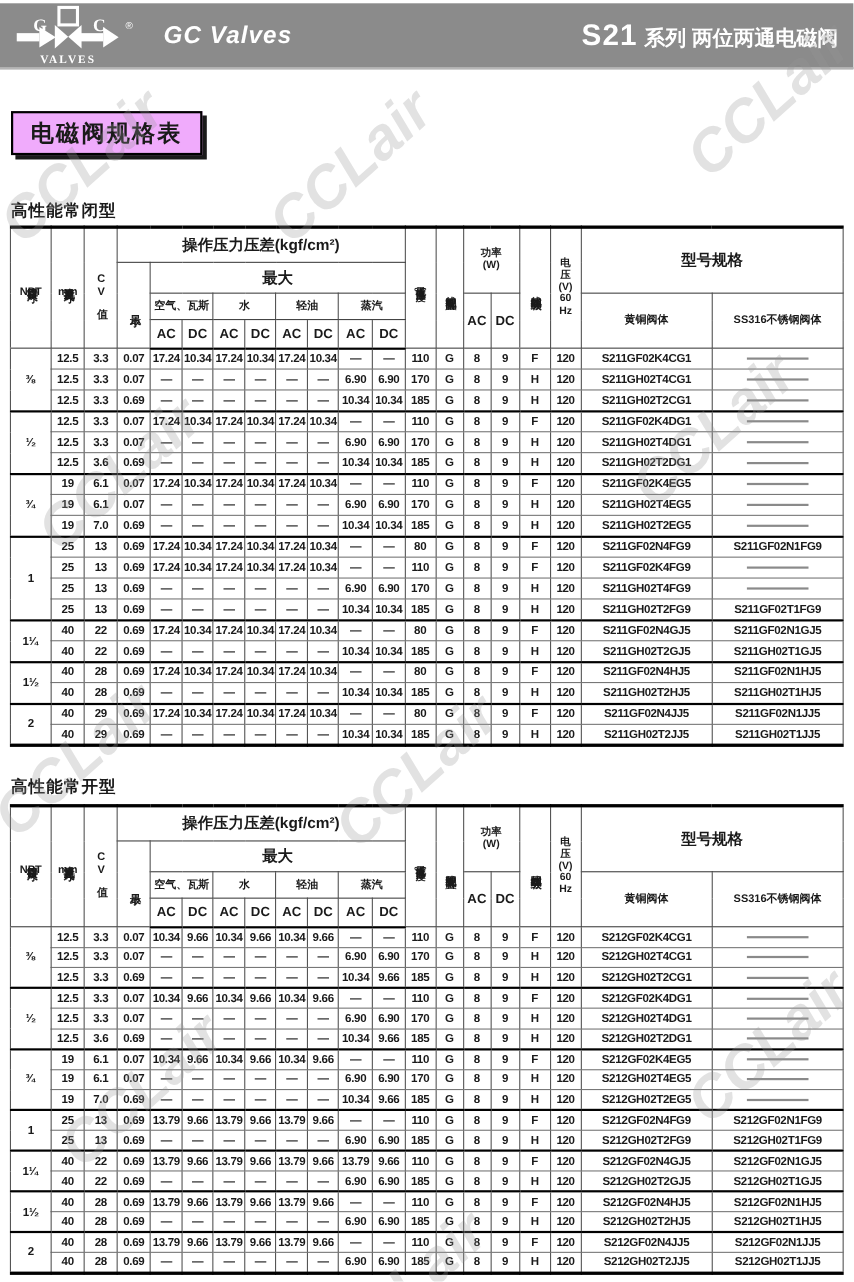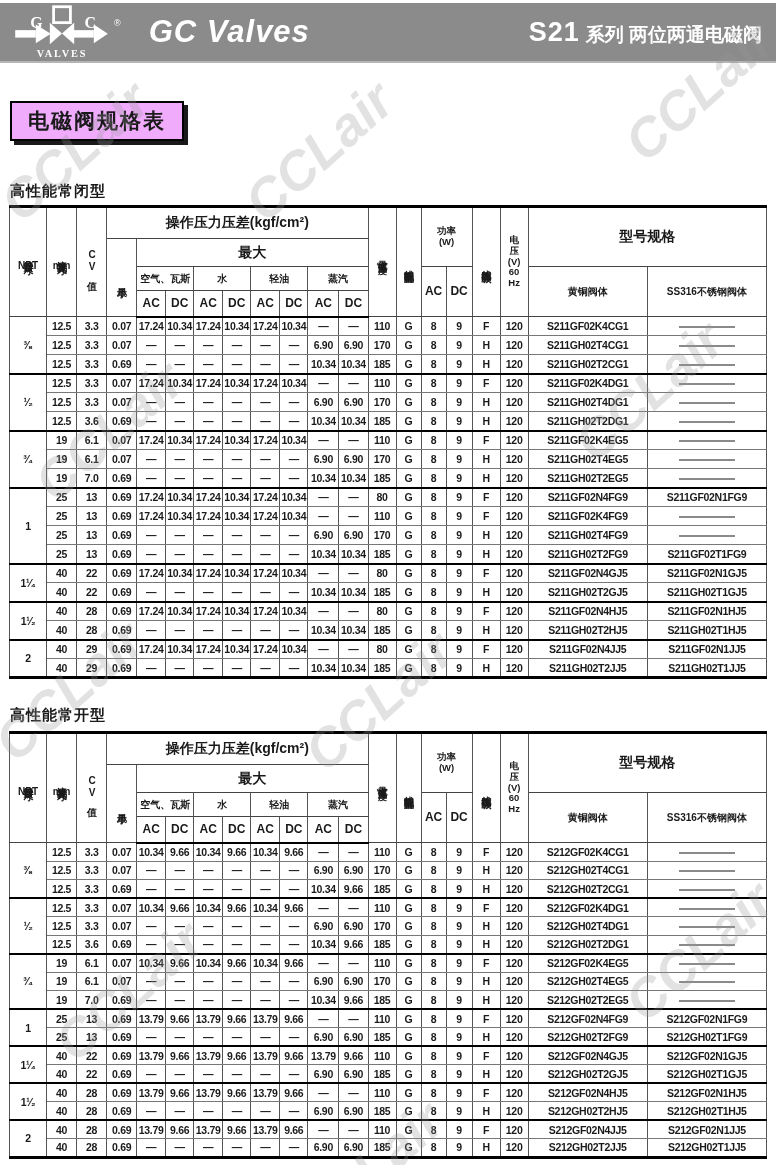--- a/index.html
+++ b/index.html
@@ -10,21 +10,21 @@
   }
   
   .topbar {
     position:absolute; left:0; top:3px; width:776px; height:60px;
     background:#8b8b8b; border-bottom:2px solid #b5b5b5;
     display:flex; align-items:center;
   }
   .logo-wrap { display:flex; align-items:center; margin-left:12px; }
   .logo-reg { color:#fff; font-size:9px; margin-left:2px; margin-top:-18px; }
   .brand {
-    color:#fff; font-style:italic; font-weight:700; font-size:31px;
+    color:#fff; font-style:italic; font-weight:700; font-size:22px;
     margin-left:28px; letter-spacing:1px;
   }
   .series {
     position:absolute; right:14px; top:50%; transform:translateY(-50%);
     color:#fff; font-weight:700; white-space:nowrap;
   }
   .series .code { font-size:27px; letter-spacing:1px; }
   .series .rest { font-size:19px; margin-left:6px; }
   
   .title-box {

